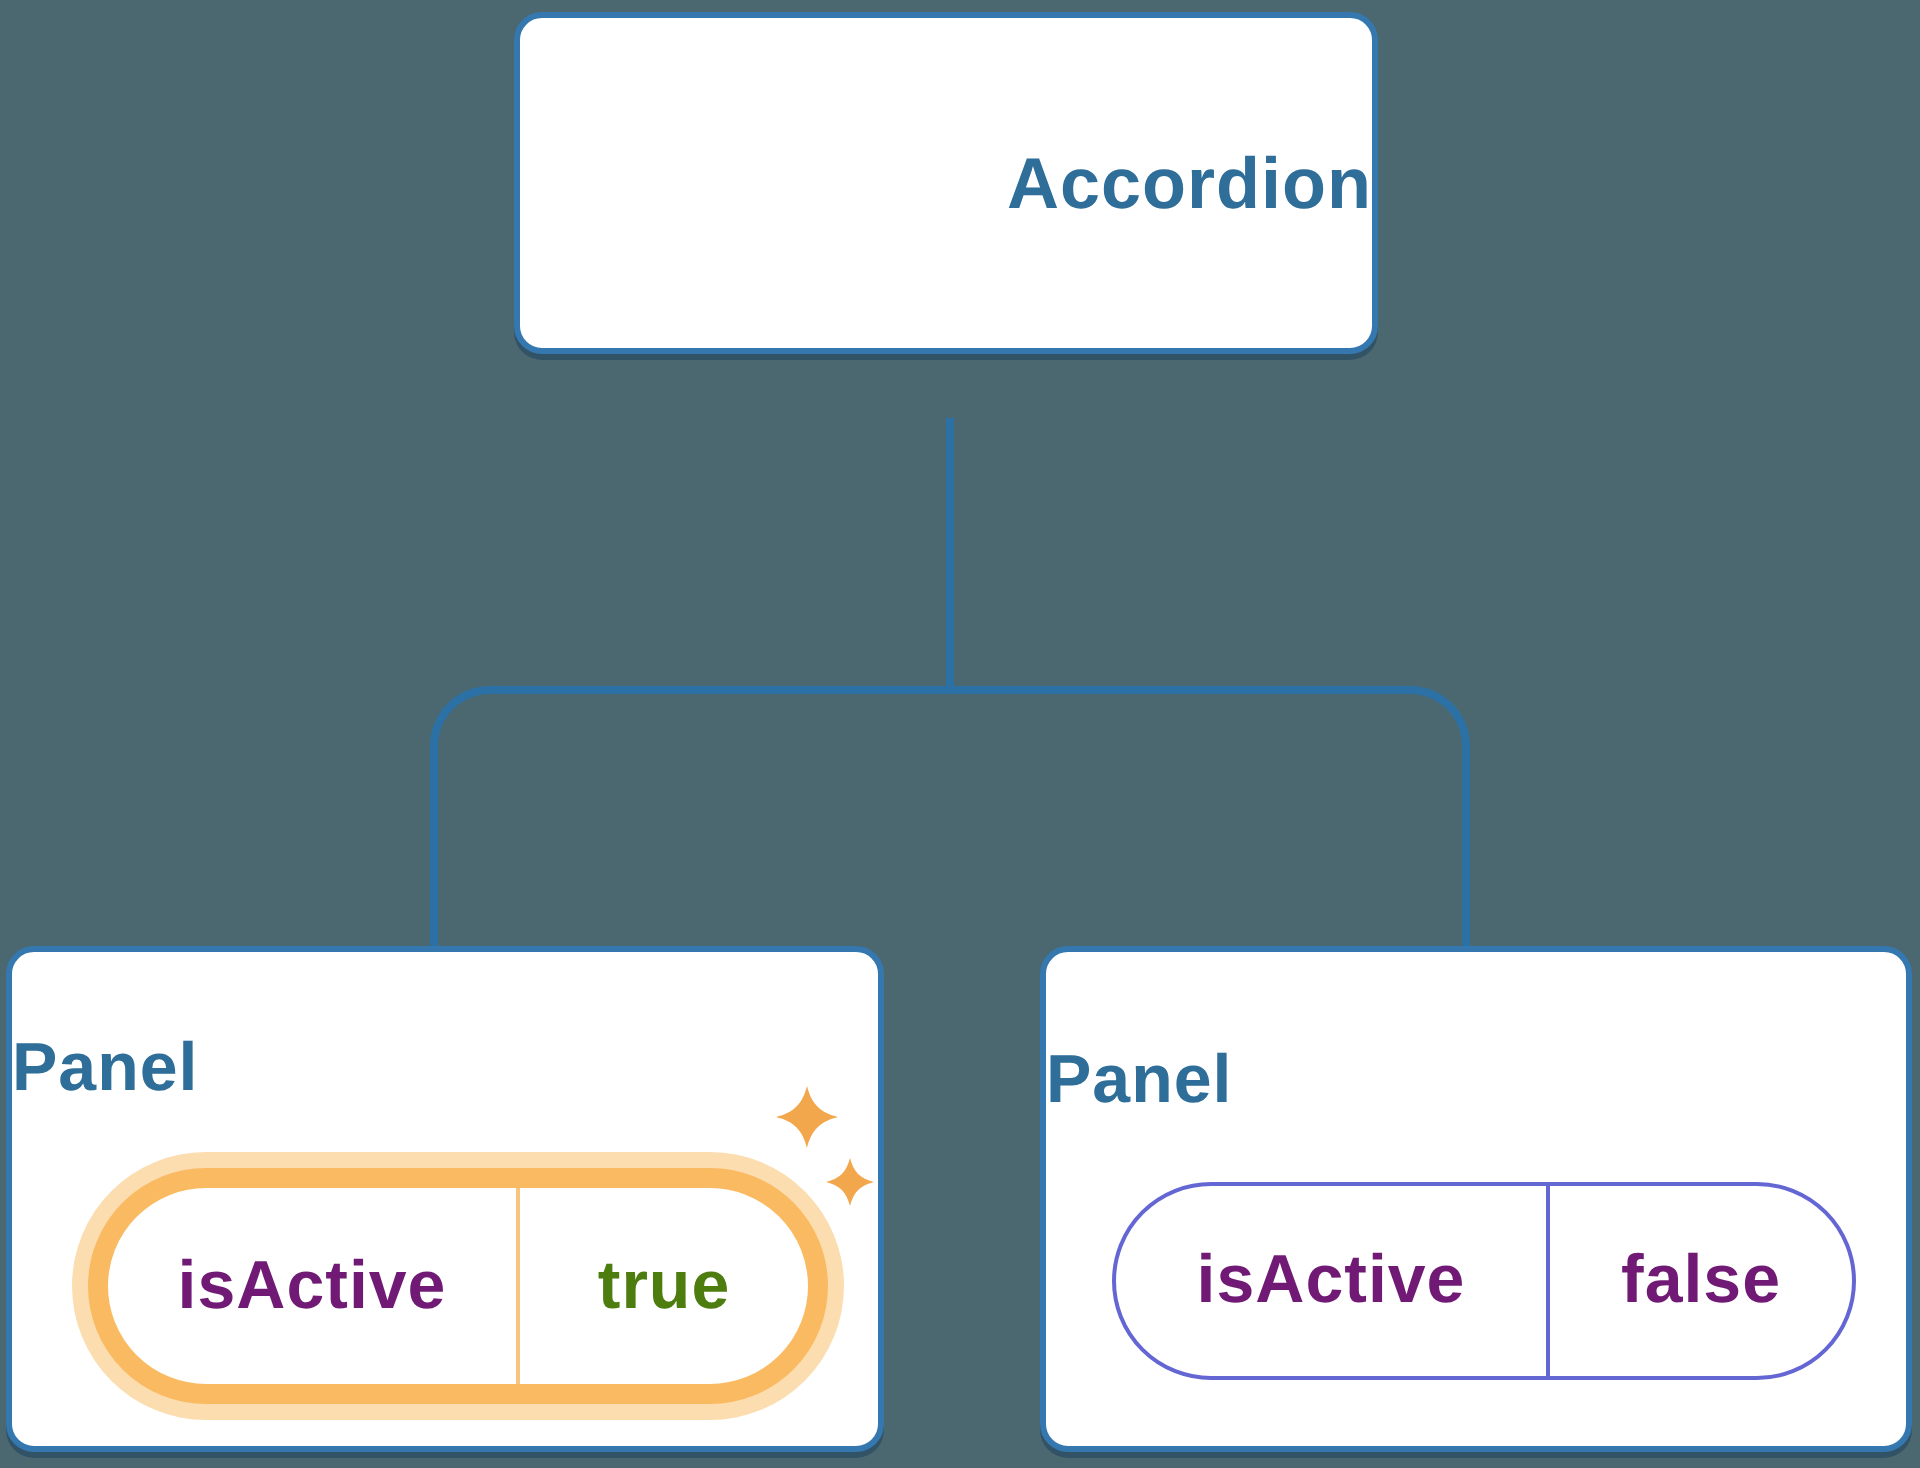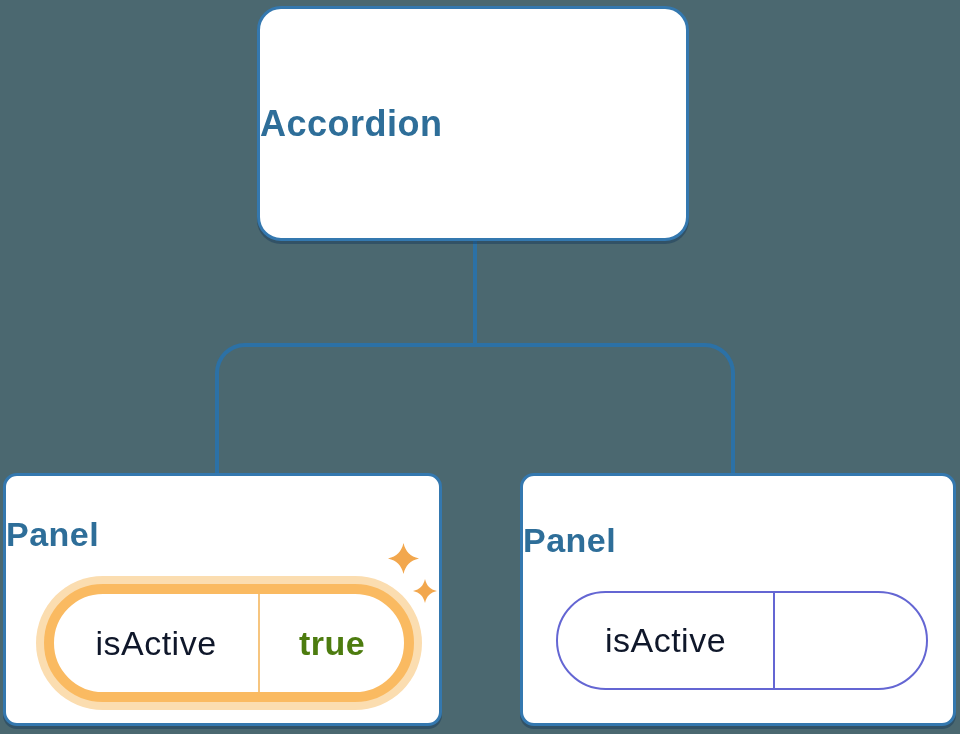--- a/index.html
+++ b/index.html
@@ -28,22 +28,22 @@
   
   .node {
     position: absolute; box-sizing: border-box;
     background: #FFFFFF;
     border: 3px solid #3478AF;
     border-radius: 14px;
     box-shadow: 0 3px 0 rgba(20, 55, 90, 0.45);
     z-index: 2;
   }
   .node-root {
-    left: 257px; top: 6px; width: 432px; height: 235px;
-    display: flex; align-items: center; justify-content: flex-start; border-radius: 24px;
+    left: 257px; top: 6px; width: 432px; height: 171px;
+    display: flex; align-items: center; justify-content: flex-end;
   }
   .node-title {
     color: #2E6E99; font-size: 36px; font-weight: 600; letter-spacing: 0.5px;
   }
   .node-panel-left  { left: 3px;   top: 473px; width: 439px; height: 253px; }
   .node-panel-right { left: 520px; top: 473px; width: 436px; height: 253px; }
 
   .panel-title {
     position: absolute; left: 0; right: 0; 
     color: #2E6E99; font-size: 34px; font-weight: 600; letter-spacing: 0.5px;
@@ -61,21 +61,21 @@
     left: 38px; top: 108px; width: 370px; height: 118px;
     border: 10px solid #FABA61;
     box-shadow: 0 0 0 8px #FBDDB0;
   }
   .pill-inactive {
     left: 33px; top: 115px; width: 372px; height: 99px;
     border: 2px solid #6466D3;
   }
   .pill .cell {
     display: flex; align-items: center; justify-content: center;
-    font-size: 34px; letter-spacing: 0.5px; color: #0f172a;
+    font-size: 34px; letter-spacing: 0.5px; color: #701a75; font-weight: bold;
   }
   .pill-active .cell-key {
     flex: 0 0 204px; border-right: 2px solid #F6C57F;
   }
   .pill-active .cell-value { flex: 1 1 auto; font-weight: 700; color: #4d7c0f; }
   .pill-inactive .cell-key {
     flex: 0 0 215px; border-right: 2px solid #6466D3;
   }
   .pill-inactive .cell-value { flex: 1 1 auto; }
 
@@ -102,20 +102,21 @@
     <div class="pill pill-active">
       <div class="cell cell-key">isActive</div>
       <div class="cell cell-value">true</div>
     </div>
   </div>
 
   <div class="node node-panel-right">
     <div class="panel-title panel-title-right">Panel</div>
     <div class="pill pill-inactive">
       <div class="cell cell-key">isActive</div>
+      <div class="cell cell-value">false</div>
     </div>
   </div>
 
   <div class="sparkle sparkle-large">
     <svg viewBox="0 0 24 24" aria-hidden="true">
       <path fill="#F2A74D" d="M12 0 C13.7 6.9 17.1 10.3 24 12 C17.1 13.7 13.7 17.1 12 24 C10.3 17.1 6.9 13.7 0 12 C6.9 10.3 10.3 6.9 12 0 Z"></path>
     </svg>
   </div>
   <div class="sparkle sparkle-small">
     <svg viewBox="0 0 24 24" aria-hidden="true">

